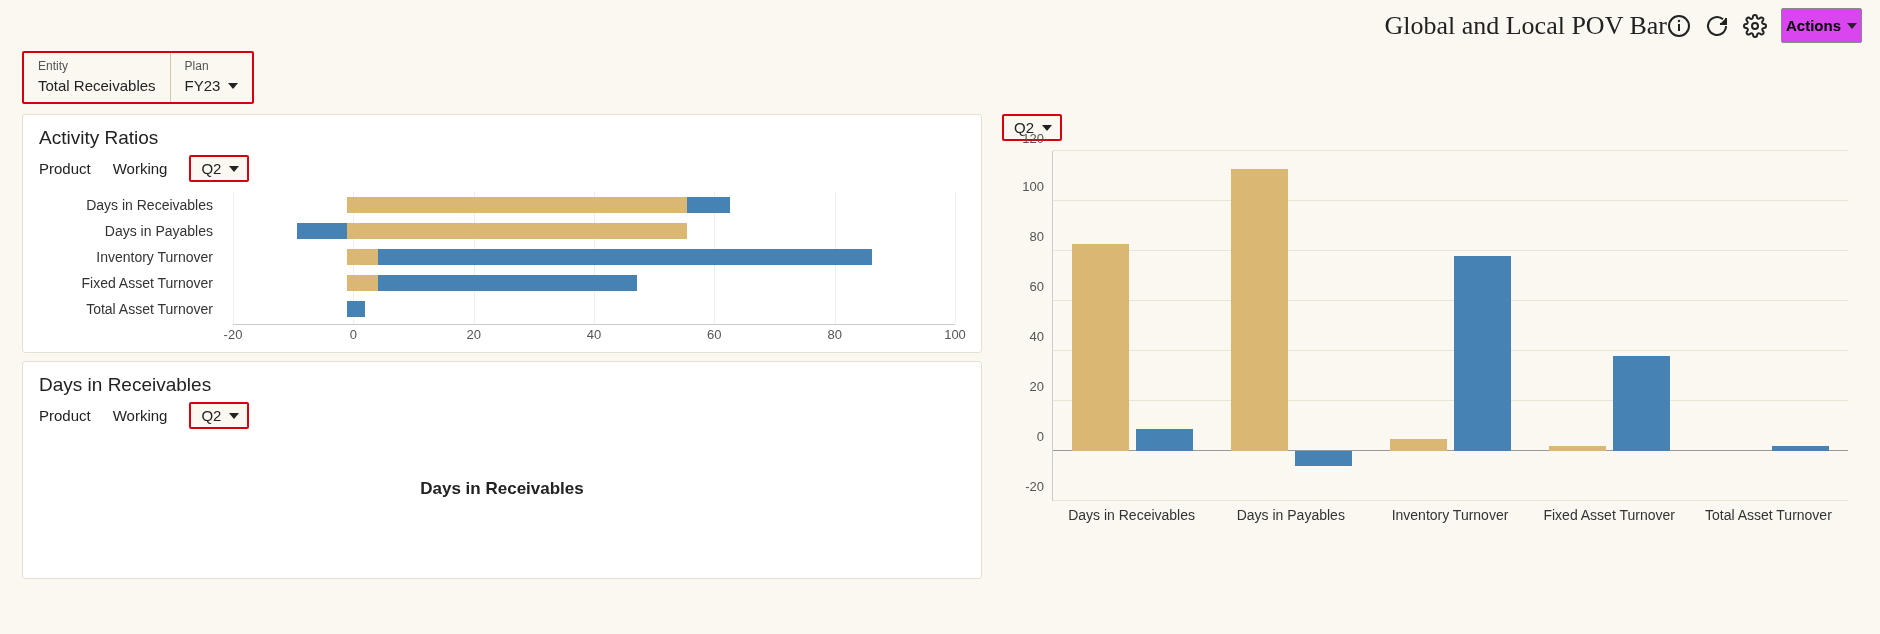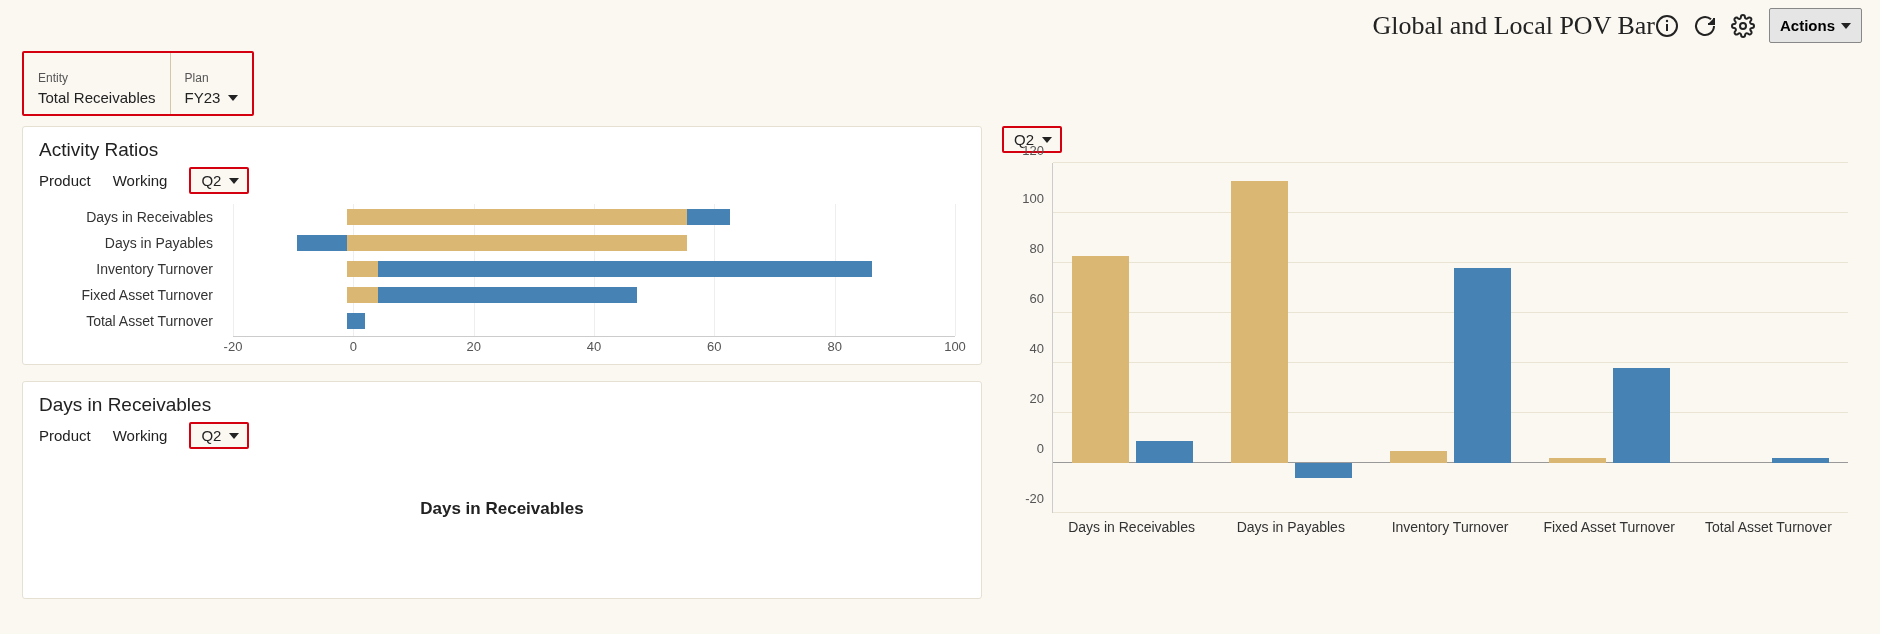--- a/index.html
+++ b/index.html
@@ -31,39 +31,39 @@
   .toolbar .icon {
     width: 24px;
     height: 24px;
     display: flex;
     align-items: center;
     justify-content: center;
     cursor: pointer;
   }
   .actions-btn {
     border: 1px solid #888;
-    background: #e5e5e5;
-    padding: 8px 10px;
+    background: #d946ef;
+    padding: 8px 4px;
     font-size: 15px;
     font-weight: bold;
     display: flex;
     align-items: center;
     gap: 6px;
     cursor: pointer;
     border-radius: 2px;
   }
   .pov-bar {
     margin: 8px 22px 10px 22px;
     display: inline-flex;
     border: 2px solid #d4000f;
     border-radius: 2px;
     background: #fbf8f2;
   }
   .pov-cell {
-    padding: 18px 14px 8px 14px;
+    padding: 6px 14px 8px 14px;
     border-right: 1px solid #d4c7a8;
     min-width: 120px;
   }
   .pov-cell:last-child { border-right: none; min-width: 80px; }
   .pov-label {
     font-size: 12px;
     color: #555;
     margin-bottom: 4px;
   }
   .pov-value {
@@ -87,21 +87,21 @@
   .col-left {
     flex: 0 0 960px;
   }
   .col-right {
     flex: 1;
   }
   .panel {
     background: #fff;
     border: 1px solid #e5e0d2;
     border-radius: 3px;
-    margin-bottom: 16px;
+    margin-bottom: 8px;
     padding: 12px 16px 10px 16px;
   }
   .panel-right {
     background: transparent;
     border: none;
     padding: 0 0 0 0;
   }
   .panel-title {
     font-size: 19px;
     font-weight: 400;

